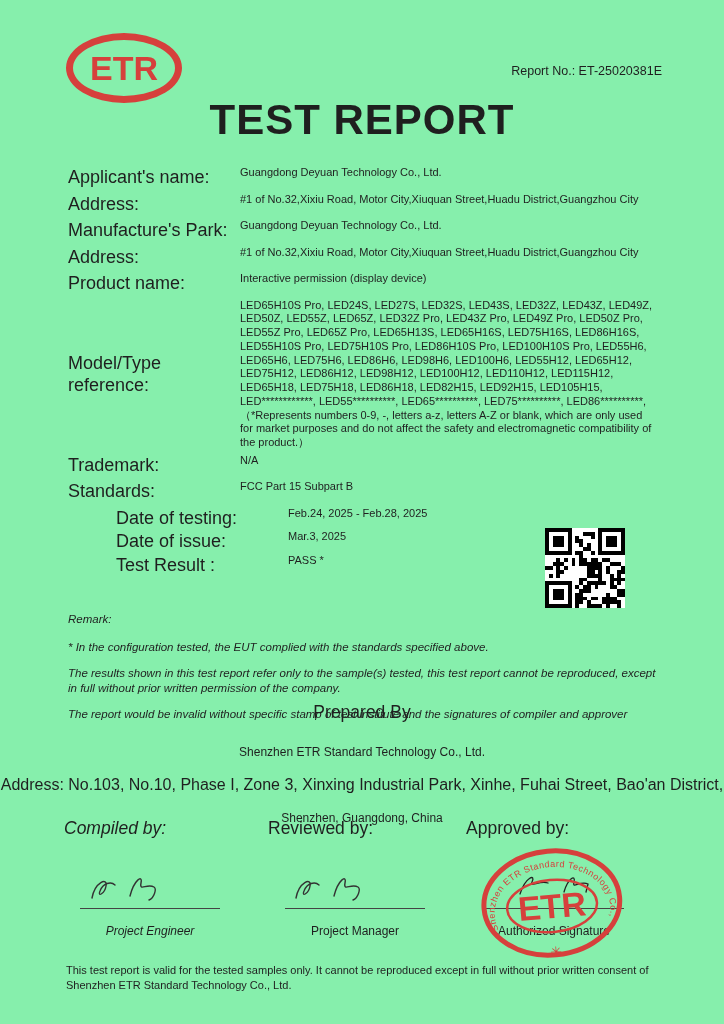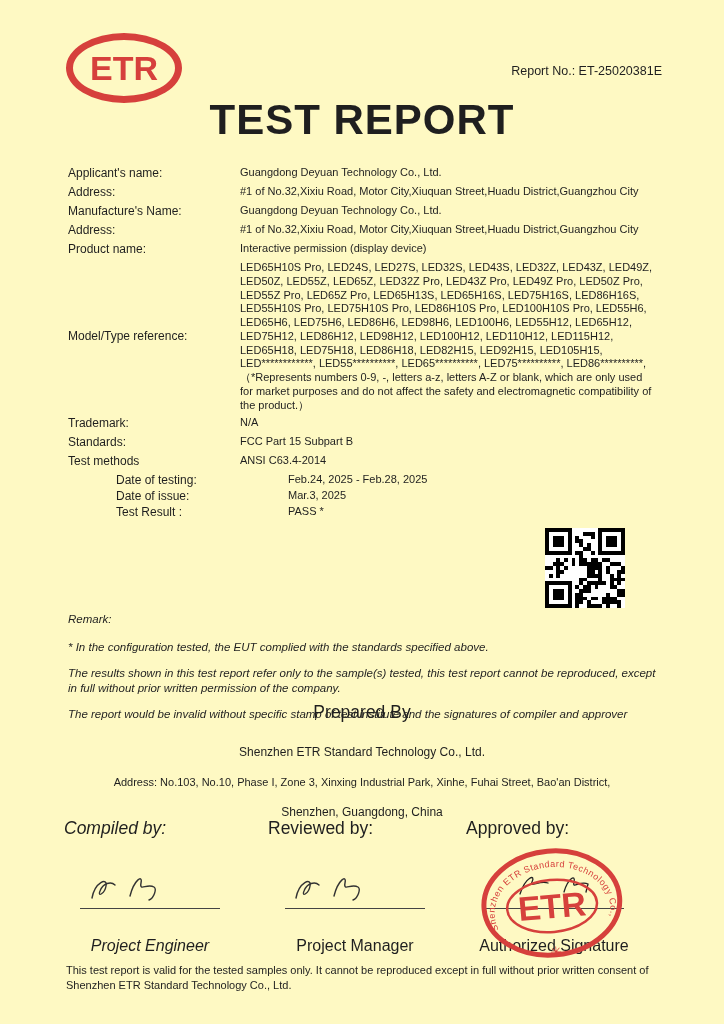--- a/index.html
+++ b/index.html
@@ -1,58 +1,58 @@
 <!DOCTYPE html>
 <html><head>
 <meta charset="utf-8">
 <style>
   html,body{margin:0;padding:0;background:#fff;}
   body{width:724px;height:1024px;position:relative;font-family:"Liberation Sans",sans-serif;color:#1f1f1f;overflow:hidden;}
-  .page{position:absolute;inset:0;background:#fef9c3;}
+  .page{position:absolute;inset:0;background:#86efac;}
 
   
   .logo{position:absolute;left:66px;top:33px;width:116px;height:70px;border:7px solid #d6403c;border-radius:50%;display:flex;align-items:center;justify-content:center;box-sizing:border-box;}
   .logo-text{color:#d6403c;font-weight:700;font-size:34px;letter-spacing:0;line-height:1;}
   .report-no{position:absolute;top:64px;right:62px;font-size:12.5px;}
   .doc-title{position:absolute;top:96px;left:0;right:0;text-align:center;font-size:42px;font-weight:700;letter-spacing:1px;}
 
   
   .info{position:absolute;top:166px;left:68px;width:588px;}
   .row{display:flex;margin-bottom:4px;}
   .row.tight{margin-bottom:1px;margin-left:48px;}
-  .row .lbl{width:172px;flex:none;font-size:12px;line-height:1.25;}
+  .row .lbl{width:172px;flex:none;font-size:18px;line-height:1.25;}
   .row .val{flex:1;font-size:11px;line-height:1.25;}
   .row.model{align-items:center;}
 
   
   .qr{position:absolute;left:545px;top:528px;width:80px;height:80px;background:#fff;}
   .qr svg{width:80px;height:80px;display:block;}
 
   
   .remark{position:absolute;top:612px;left:68px;width:592px;font-style:italic;font-size:11.5px;line-height:1.3;}
   .remark p{margin:0 0 11px 0;}
   .remark .remark-title{margin-bottom:13px;}
 
   
   .prepared{position:absolute;top:702px;left:0;right:0;text-align:center;}
   .prepared-heading{font-size:17.5px;font-weight:400;margin:0;}
   .prepared-company{font-size:12px;margin-top:22px;}
-  .prepared-addr1{font-size:11px;margin-top:17px;}
+  .prepared-addr1{font-size:16px;margin-top:17px;}
   .prepared-addr2{font-size:12px;margin-top:17px;}
 
   
   .sig-col{position:absolute;top:818px;}
   .sig-compiled{left:64px;width:172px;font-style:italic;}
   .sig-reviewed{left:268px;width:174px;}
   .sig-approved{left:466px;width:176px;}
   .sig-label{font-size:17.5px;}
   .sig-area{height:63px;position:relative;margin-top:6px;}
   .sig-area svg{position:absolute;left:18px;bottom:0px;}
   .sig-line{border-top:1.6px solid #444;width:140px;margin:0 auto;}
-  .sig-role{text-align:center;font-size:16px;margin-top:28px;}
+  .sig-role{text-align:center;font-size:12px;margin-top:15px;}
 
   
   .stamp{position:absolute;left:477px;top:845px;width:150px;height:120px;pointer-events:none;transform:rotate(-5deg);}
   .approved-sig{position:absolute;left:506px;top:866px;pointer-events:none;}
 
   
   .footer{position:absolute;top:963px;left:66px;width:604px;font-size:11px;line-height:1.4;}
 </style>
 </head>
 <body>
@@ -68,21 +68,21 @@
   <div class="info">
     <div class="row">
       <div class="lbl">Applicant's name:</div>
       <div class="val">Guangdong Deyuan Technology Co., Ltd.</div>
     </div>
     <div class="row">
       <div class="lbl">Address:</div>
       <div class="val">#1 of No.32,Xixiu Road, Motor City,Xiuquan Street,Huadu District,Guangzhou City</div>
     </div>
     <div class="row">
-      <div class="lbl">Manufacture's Name:</div>
+      <div class="lbl">Manufacture's Park:</div>
       <div class="val">Guangdong Deyuan Technology Co., Ltd.</div>
     </div>
     <div class="row">
       <div class="lbl">Address:</div>
       <div class="val">#1 of No.32,Xixiu Road, Motor City,Xiuquan Street,Huadu District,Guangzhou City</div>
     </div>
     <div class="row">
       <div class="lbl">Product name:</div>
       <div class="val">Interactive permission (display device)</div>
     </div>
@@ -90,24 +90,20 @@
       <div class="lbl">Model/Type reference:</div>
       <div class="val">LED65H10S Pro, LED24S, LED27S, LED32S, LED43S, LED32Z, LED43Z, LED49Z, LED50Z, LED55Z, LED65Z, LED32Z Pro, LED43Z Pro, LED49Z Pro, LED50Z Pro, LED55Z Pro, LED65Z Pro, LED65H13S, LED65H16S, LED75H16S, LED86H16S, LED55H10S Pro, LED75H10S Pro, LED86H10S Pro, LED100H10S Pro, LED55H6, LED65H6, LED75H6, LED86H6, LED98H6, LED100H6, LED55H12, LED65H12, LED75H12, LED86H12, LED98H12, LED100H12, LED110H12, LED115H12, LED65H18, LED75H18, LED86H18, LED82H15, LED92H15, LED105H15, LED************, LED55**********, LED65**********, LED75**********, LED86**********,  （*Represents numbers 0-9, -, letters a-z, letters A-Z or blank, which are only used for market purposes and do not affect the safety and electromagnetic compatibility of the product.）</div>
     </div>
     <div class="row">
       <div class="lbl">Trademark:</div>
       <div class="val">N/A</div>
     </div>
     <div class="row">
       <div class="lbl">Standards:</div>
       <div class="val">FCC Part 15 Subpart B</div>
-    </div>
-    <div class="row">
-      <div class="lbl">Test methods</div>
-      <div class="val">ANSI C63.4-2014</div>
     </div>
     <div class="row tight">
       <div class="lbl">Date of testing:</div>
       <div class="val">Feb.24, 2025 - Feb.28, 2025</div>
     </div>
     <div class="row tight">
       <div class="lbl">Date of issue:</div>
       <div class="val">Mar.3, 2025</div>
     </div>
     <div class="row tight">

